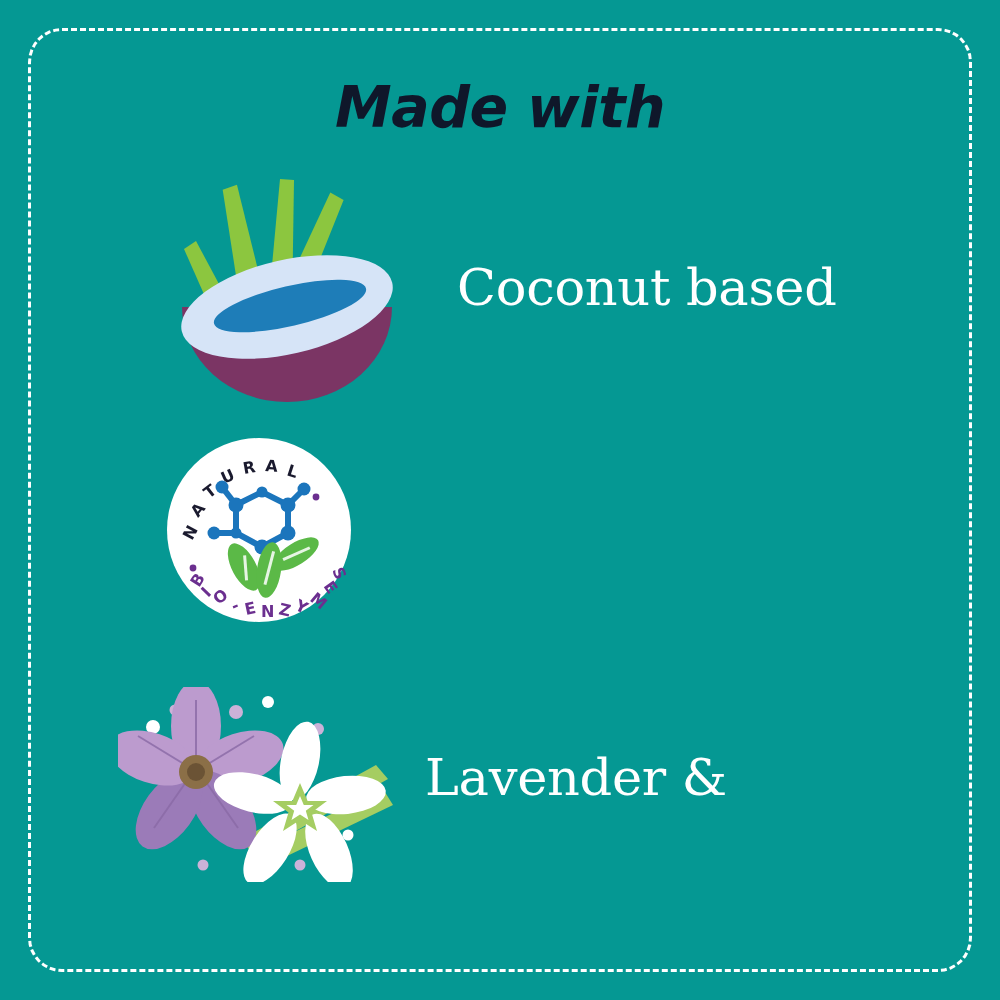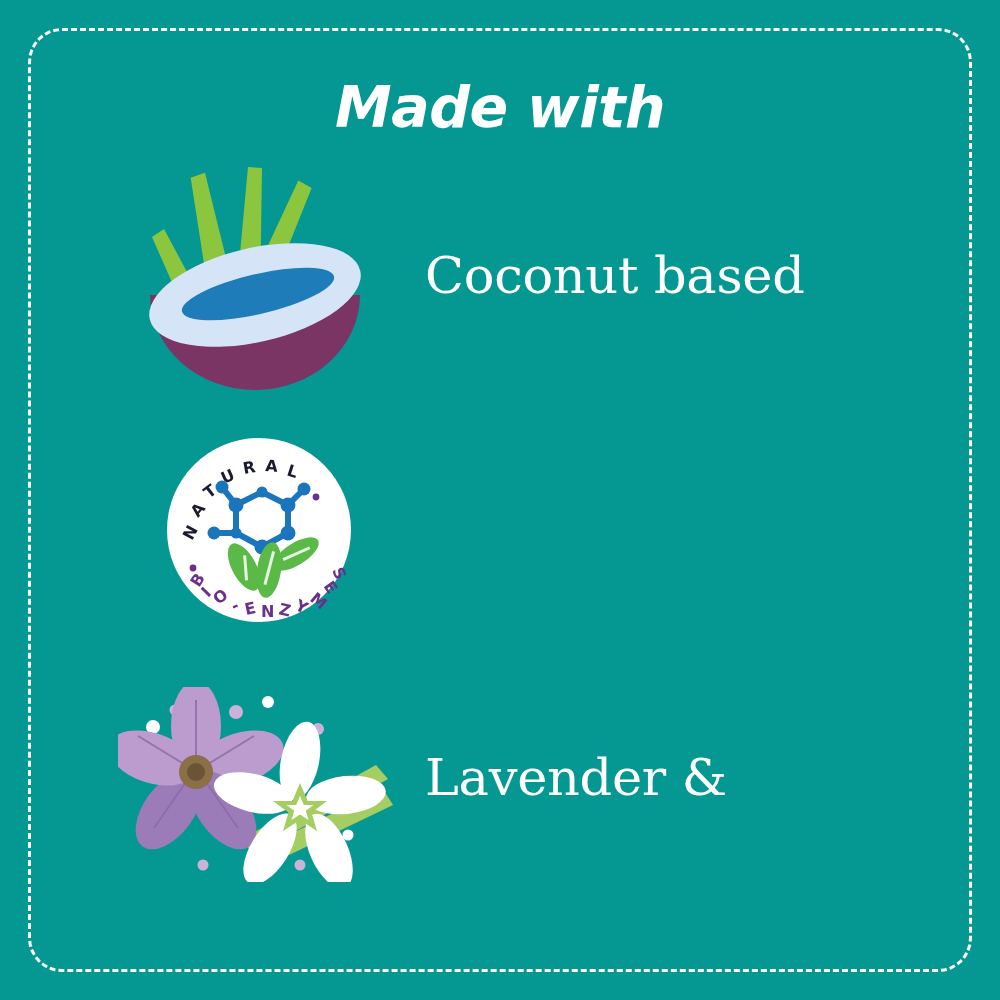--- a/index.html
+++ b/index.html
@@ -16,40 +16,40 @@
     position:absolute;
     left:28px; top:28px;
     width:944px; height:944px;
     border:3px dashed #ffffff;
     border-radius:34px;
   }
   .title {
     position:absolute;
     left:0; right:0; top:74px;
     text-align:center;
-    color:#ffffff;
+    color:#0f172a;
     font-family:"DejaVu Sans", sans-serif;
     font-size:57px;
     font-weight:bold;
     font-style:italic;
     letter-spacing:-0.5px;
   }
   .rows {
     position:absolute;
     left:0; top:160px;
     width:1000px;
   }
   .row {
     position:absolute;
     left:0; width:1000px;
     height:230px;
     display:flex;
     align-items:center;
   }
-  .row-1 { top:0px; }
+  .row-1 { top:12px;padding-left:32px; }
   .row-2 { top:252px; }
   .row-3 { top:502px; }
 
   .icon-cell {
     width:400px;
     height:230px;
     position:relative;
     flex:0 0 400px;
   }
   .text-cell {

